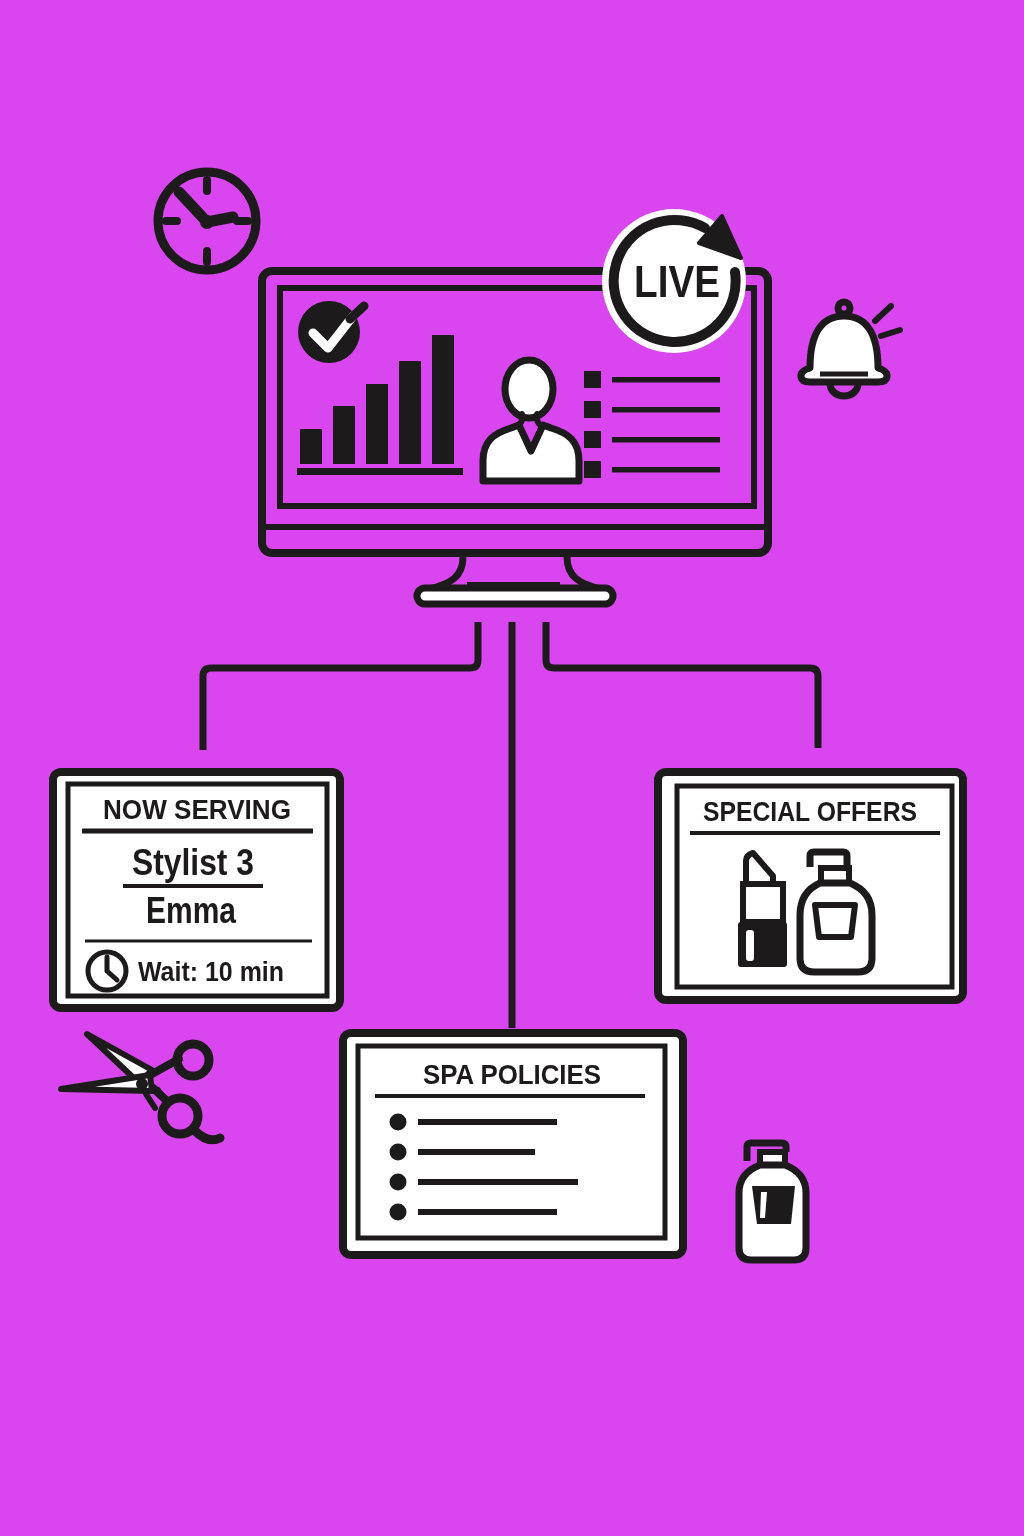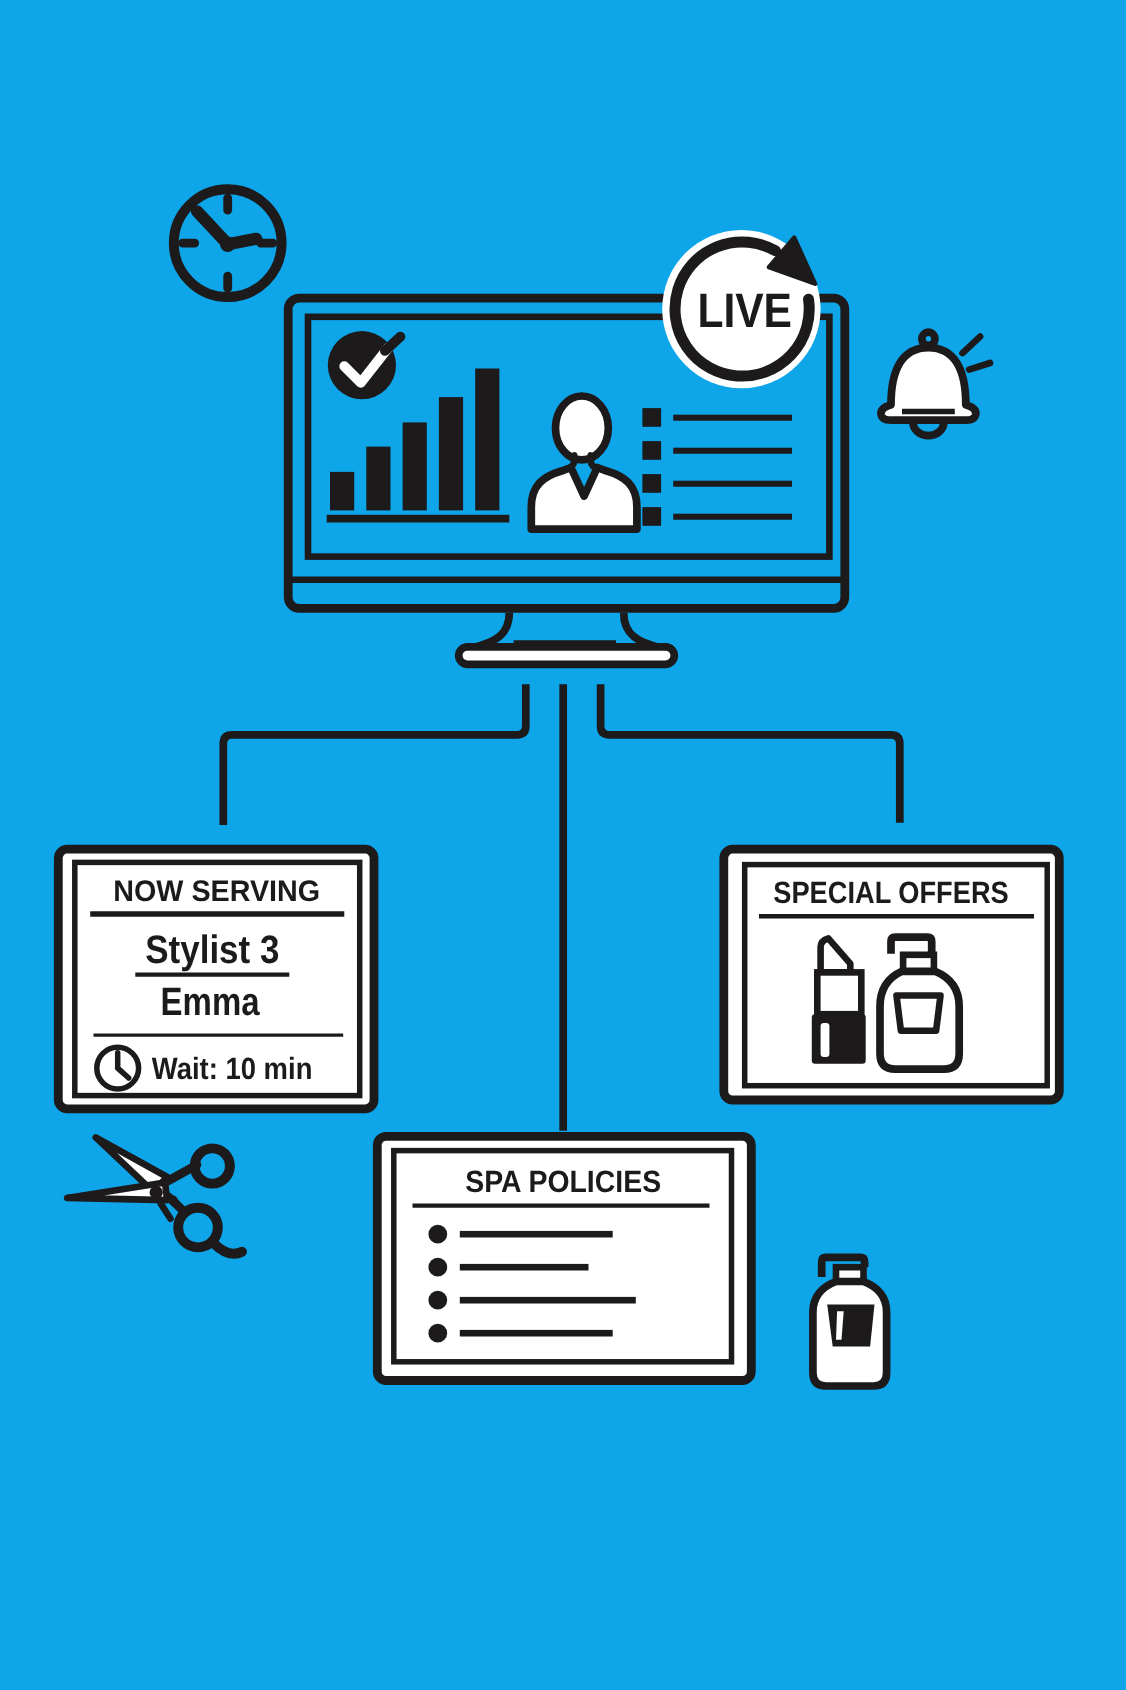--- a/index.html
+++ b/index.html
@@ -1,16 +1,16 @@
 <!DOCTYPE html>
 <html><head>
 <meta charset="utf-8">
 <style>
   html,body{margin:0;padding:0;background:#ffffff;}
-  .canvas{position:relative;width:1024px;height:1536px;background:#0ea5e9;overflow:hidden;}
+  .canvas{position:relative;width:1024px;height:1536px;background:#d946ef;overflow:hidden;}
   svg{display:block;}
   svg text{font-family:"Liberation Sans","DejaVu Sans",sans-serif;font-weight:700;fill:#1d1a1c;}
   .ink-stroke{stroke:#1d1a1c;fill:none;}
   .ink-fill{fill:#1d1a1c;}
   .paper-fill{fill:#ffffff;}
 </style>
 </head>
 <body>
 
 <div class="canvas">

